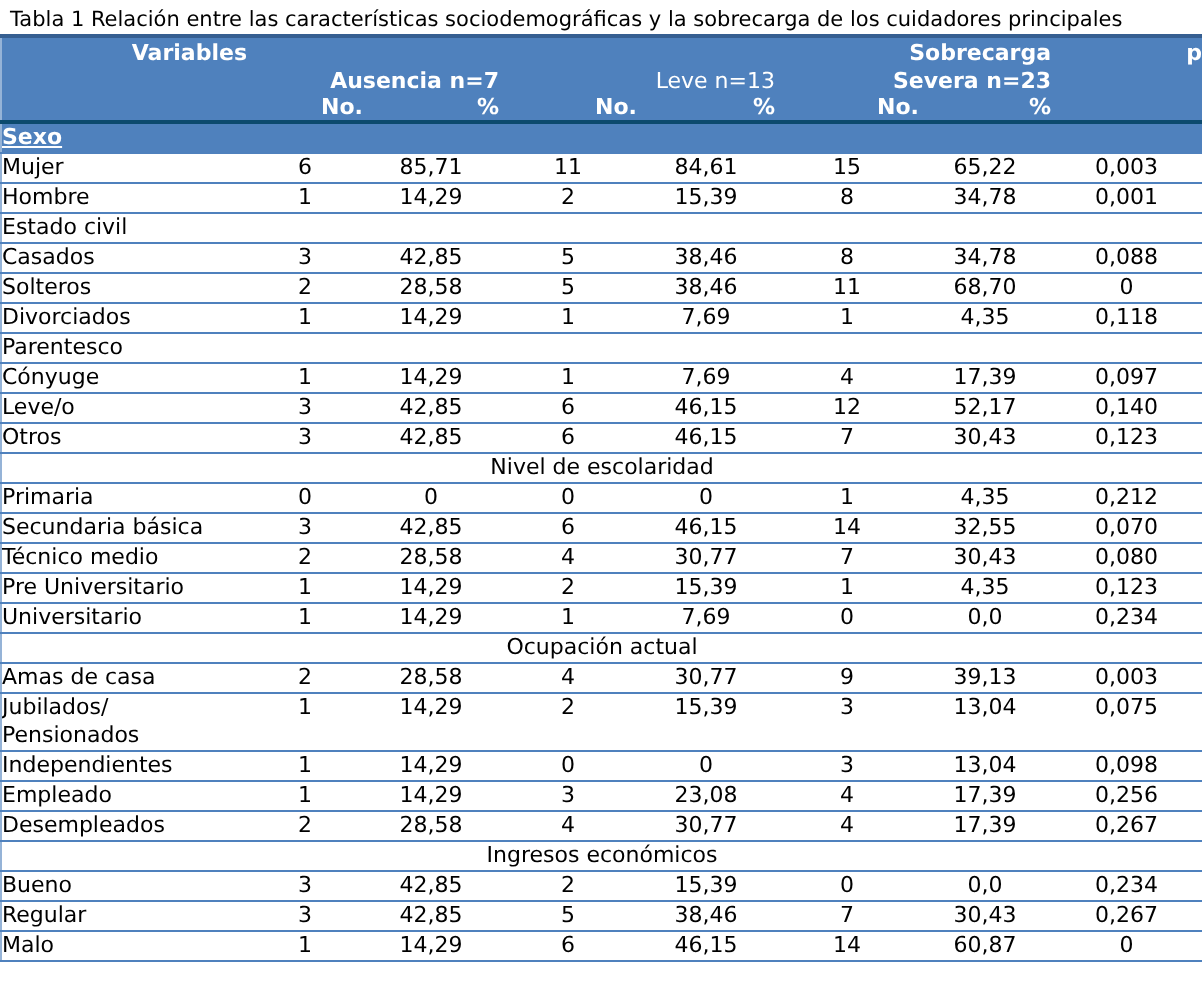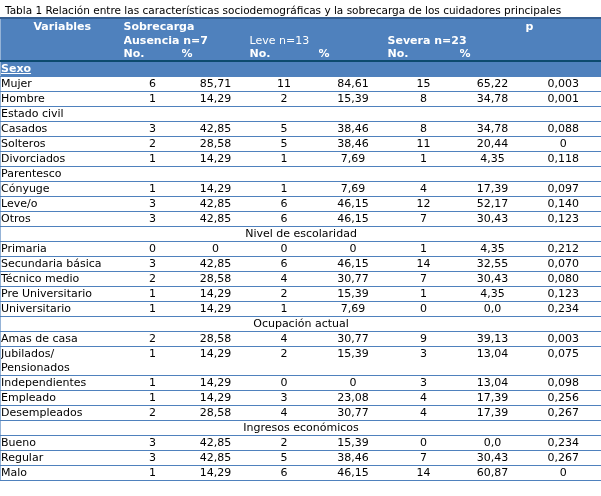--- a/index.html
+++ b/index.html
@@ -31,26 +31,26 @@
     padding: 0;
     margin: 0;
     overflow: hidden;
   }
   thead th {
     background: #4F81BD;
     color: #ffffff;
     font-weight: bold;
     height: 13px;
     line-height: 13px;
-    text-align: left;
+    text-align: right;
     vertical-align: middle;
   }
   thead tr.r1 th { height: 15px; line-height: 15px; }
   thead tr.r3 th { border-bottom: 2px solid #0c4a6e; }
-  th.left { text-align: center; padding-left: 5px; }
+  th.left { text-align: right; padding-left: 5px; }
   th.sobrecarga-cell { padding-right: 32px; }
   th.g-leve { font-weight: normal; padding-right: 70px; }
   tbody td {
     height: 14px;
     line-height: 14px;
     border-bottom: 1px solid #4F81BD;
     vertical-align: top;
     background: #ffffff;
   }
   td.label-cell { text-align: left; padding-left: 5px; }
@@ -140,21 +140,21 @@
         <td class="num">34,78</td>
         <td class="num">0,088</td>
       </tr>
       <tr>
         <td class="label-cell">Solteros</td>
         <td class="num">2</td>
         <td class="num">28,58</td>
         <td class="num">5</td>
         <td class="num">38,46</td>
         <td class="num">11</td>
-        <td class="num">20,44</td>
+        <td class="num">68,70</td>
         <td class="num">0</td>
       </tr>
       <tr>
         <td class="label-cell">Divorciados</td>
         <td class="num">1</td>
         <td class="num">14,29</td>
         <td class="num">1</td>
         <td class="num">7,69</td>
         <td class="num">1</td>
         <td class="num">4,35</td>

